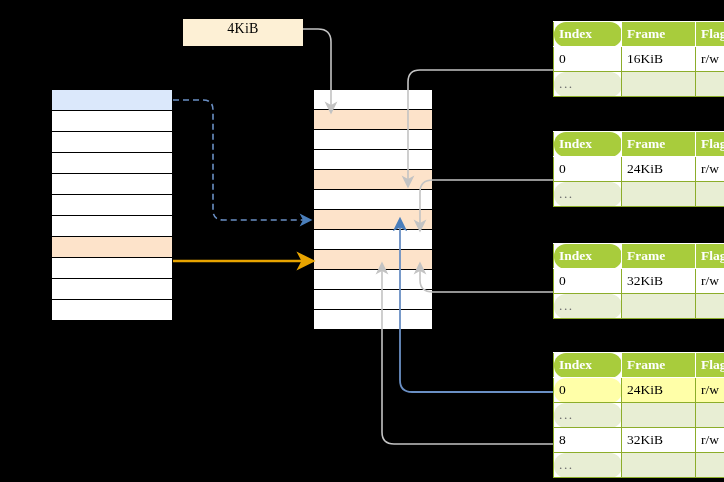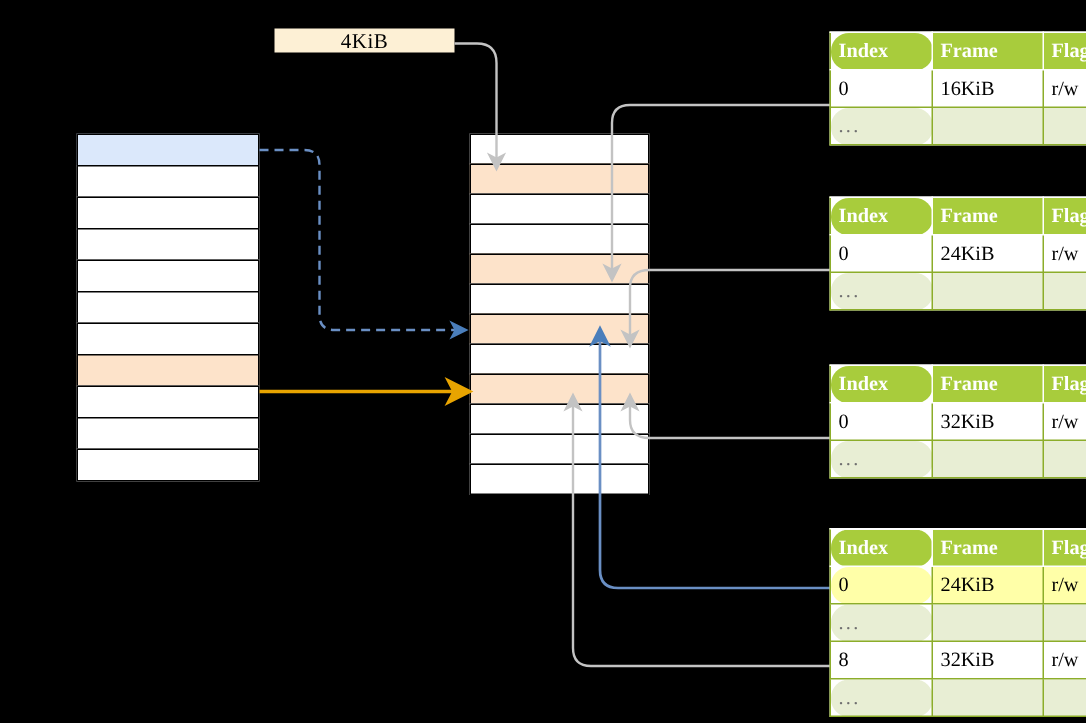--- a/index.html
+++ b/index.html
@@ -86,21 +86,21 @@
   .ptable td.hl { background: #ffffa8; }
   .ptable .c-index { width: 57px; border-radius: 12px; }
   .ptable .c-frame { width: 63px; margin-top: 16px; }
   .ptable .c-flags { width: 52px; }
 </style>
 </head>
 <body>
 
 <div id="canvas">
 
-  <div class="kib-label" style="left:183px; top:19px; width:120px; height:16px;">4KiB</div>
+  <div class="kib-label" style="left:183px; top:19px; width:120px; height:27px;">4KiB</div>
 
   <div class="col" id="left-col" style="left:51px; top:89px; width:122px;">
       <div class="cell blue" style="height: 22px;"></div>
       <div class="cell" style="height: 22px; margin-top: -1px;"></div>
       <div class="cell" style="height: 22px; margin-top: -1px;"></div>
       <div class="cell" style="height: 22px; margin-top: -1px;"></div>
       <div class="cell" style="height: 22px; margin-top: -1px;"></div>
       <div class="cell" style="height: 22px; margin-top: -1px;"></div>
       <div class="cell" style="height: 22px; margin-top: -1px;"></div>
       <div class="cell peach" style="height: 22px; margin-top: -1px;"></div>

